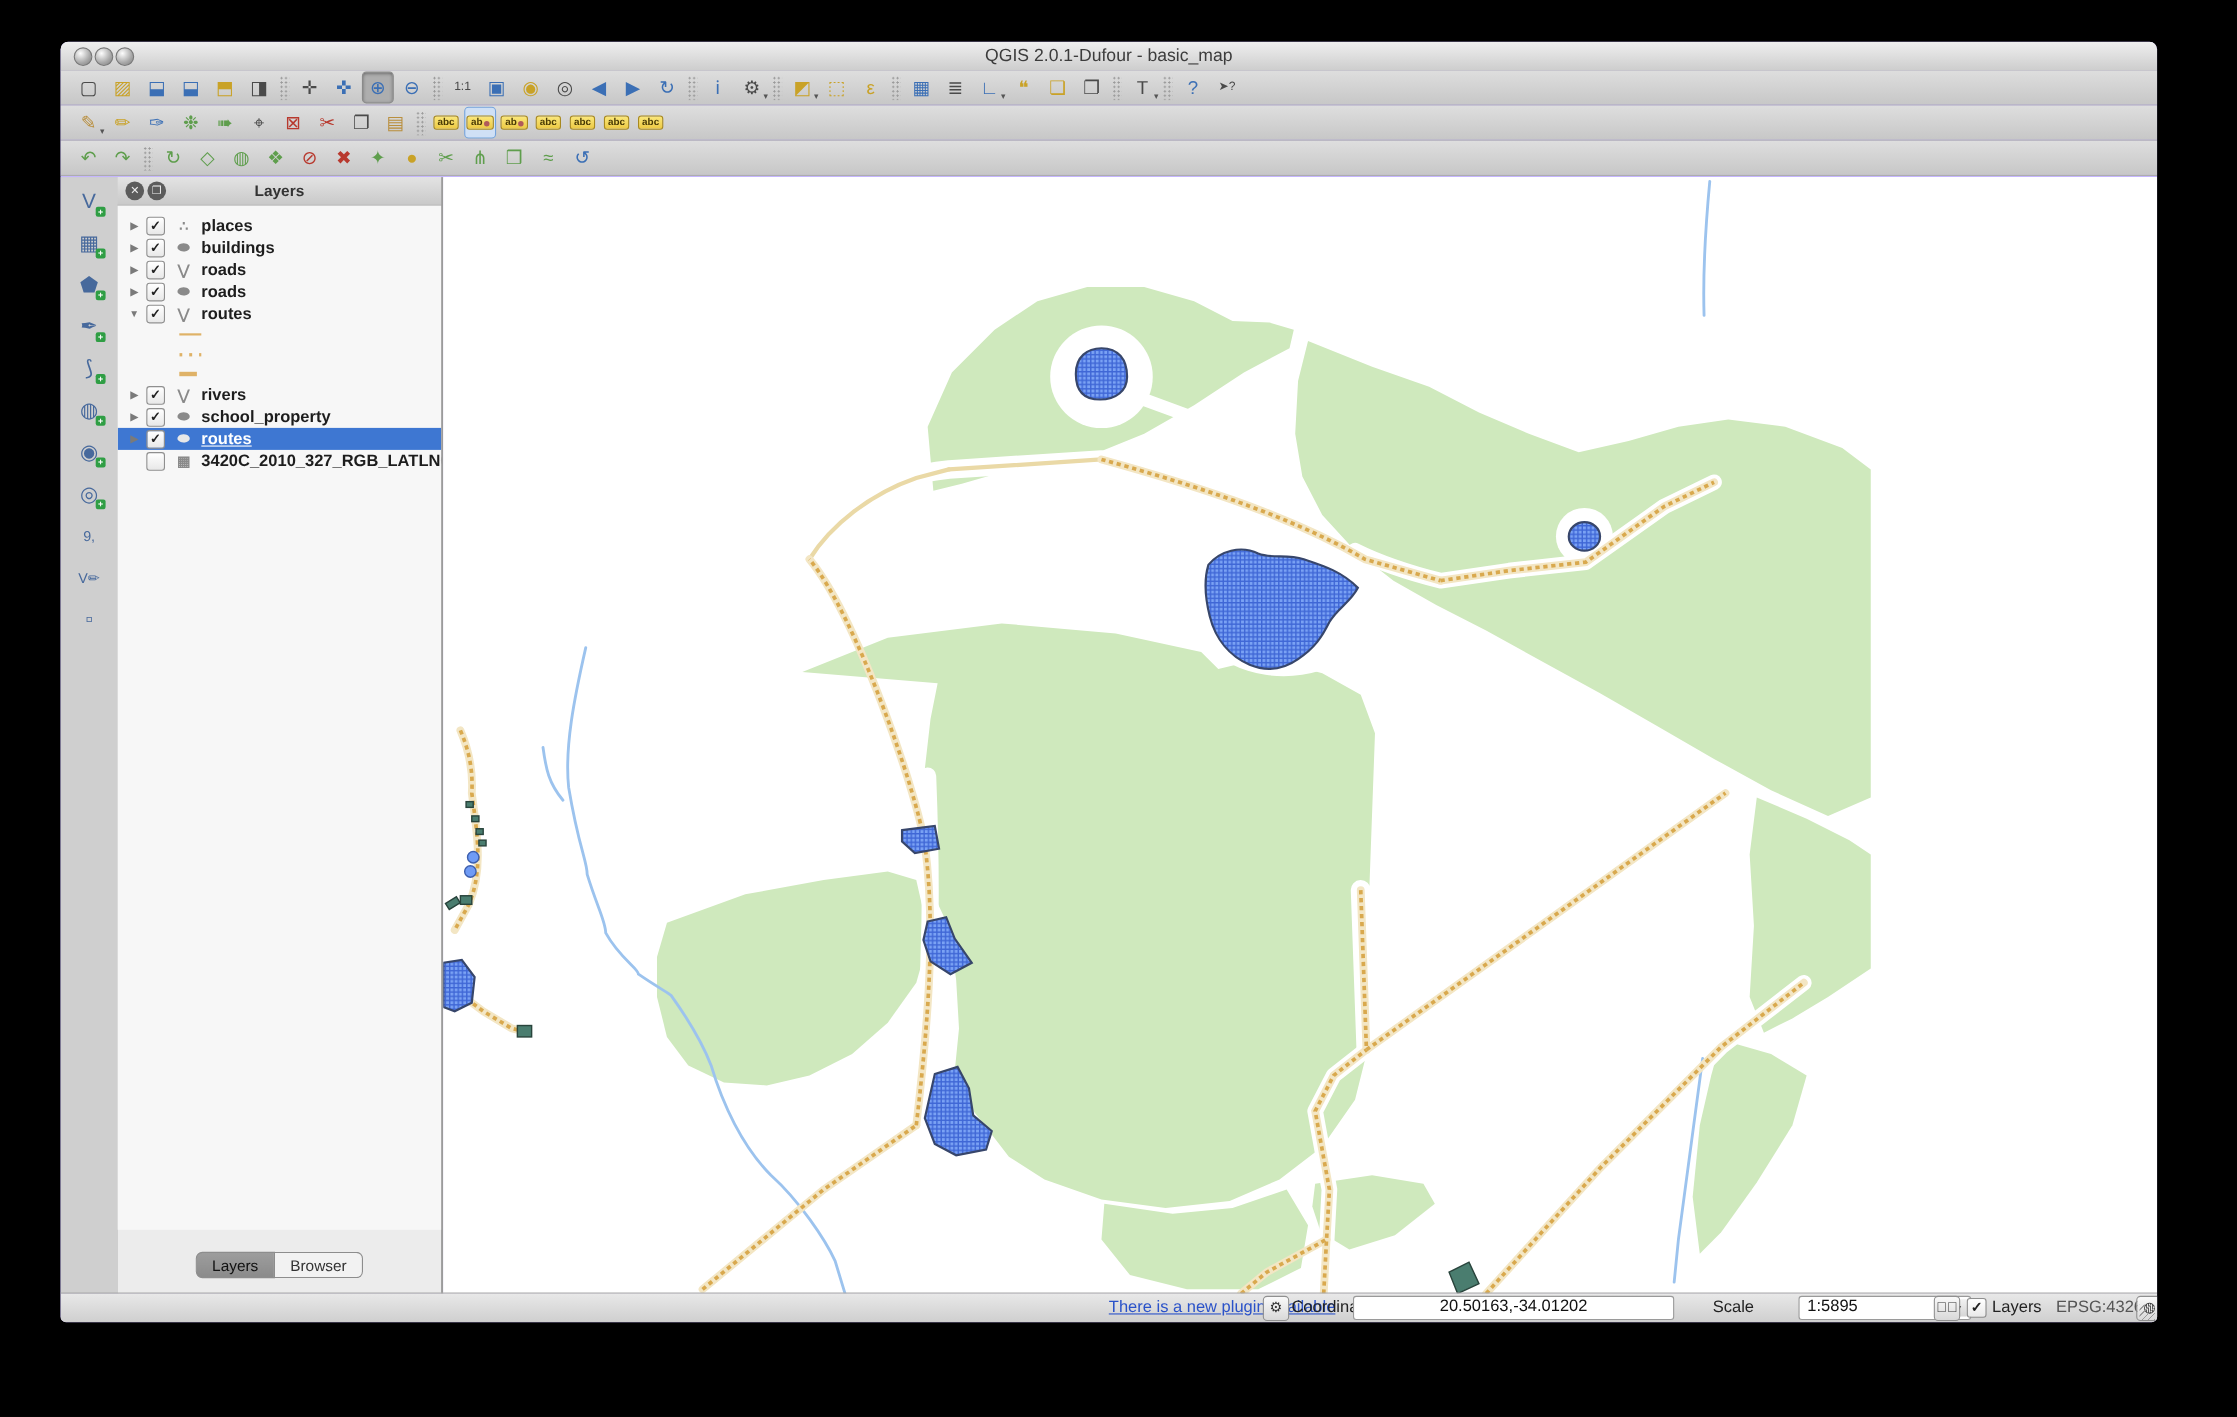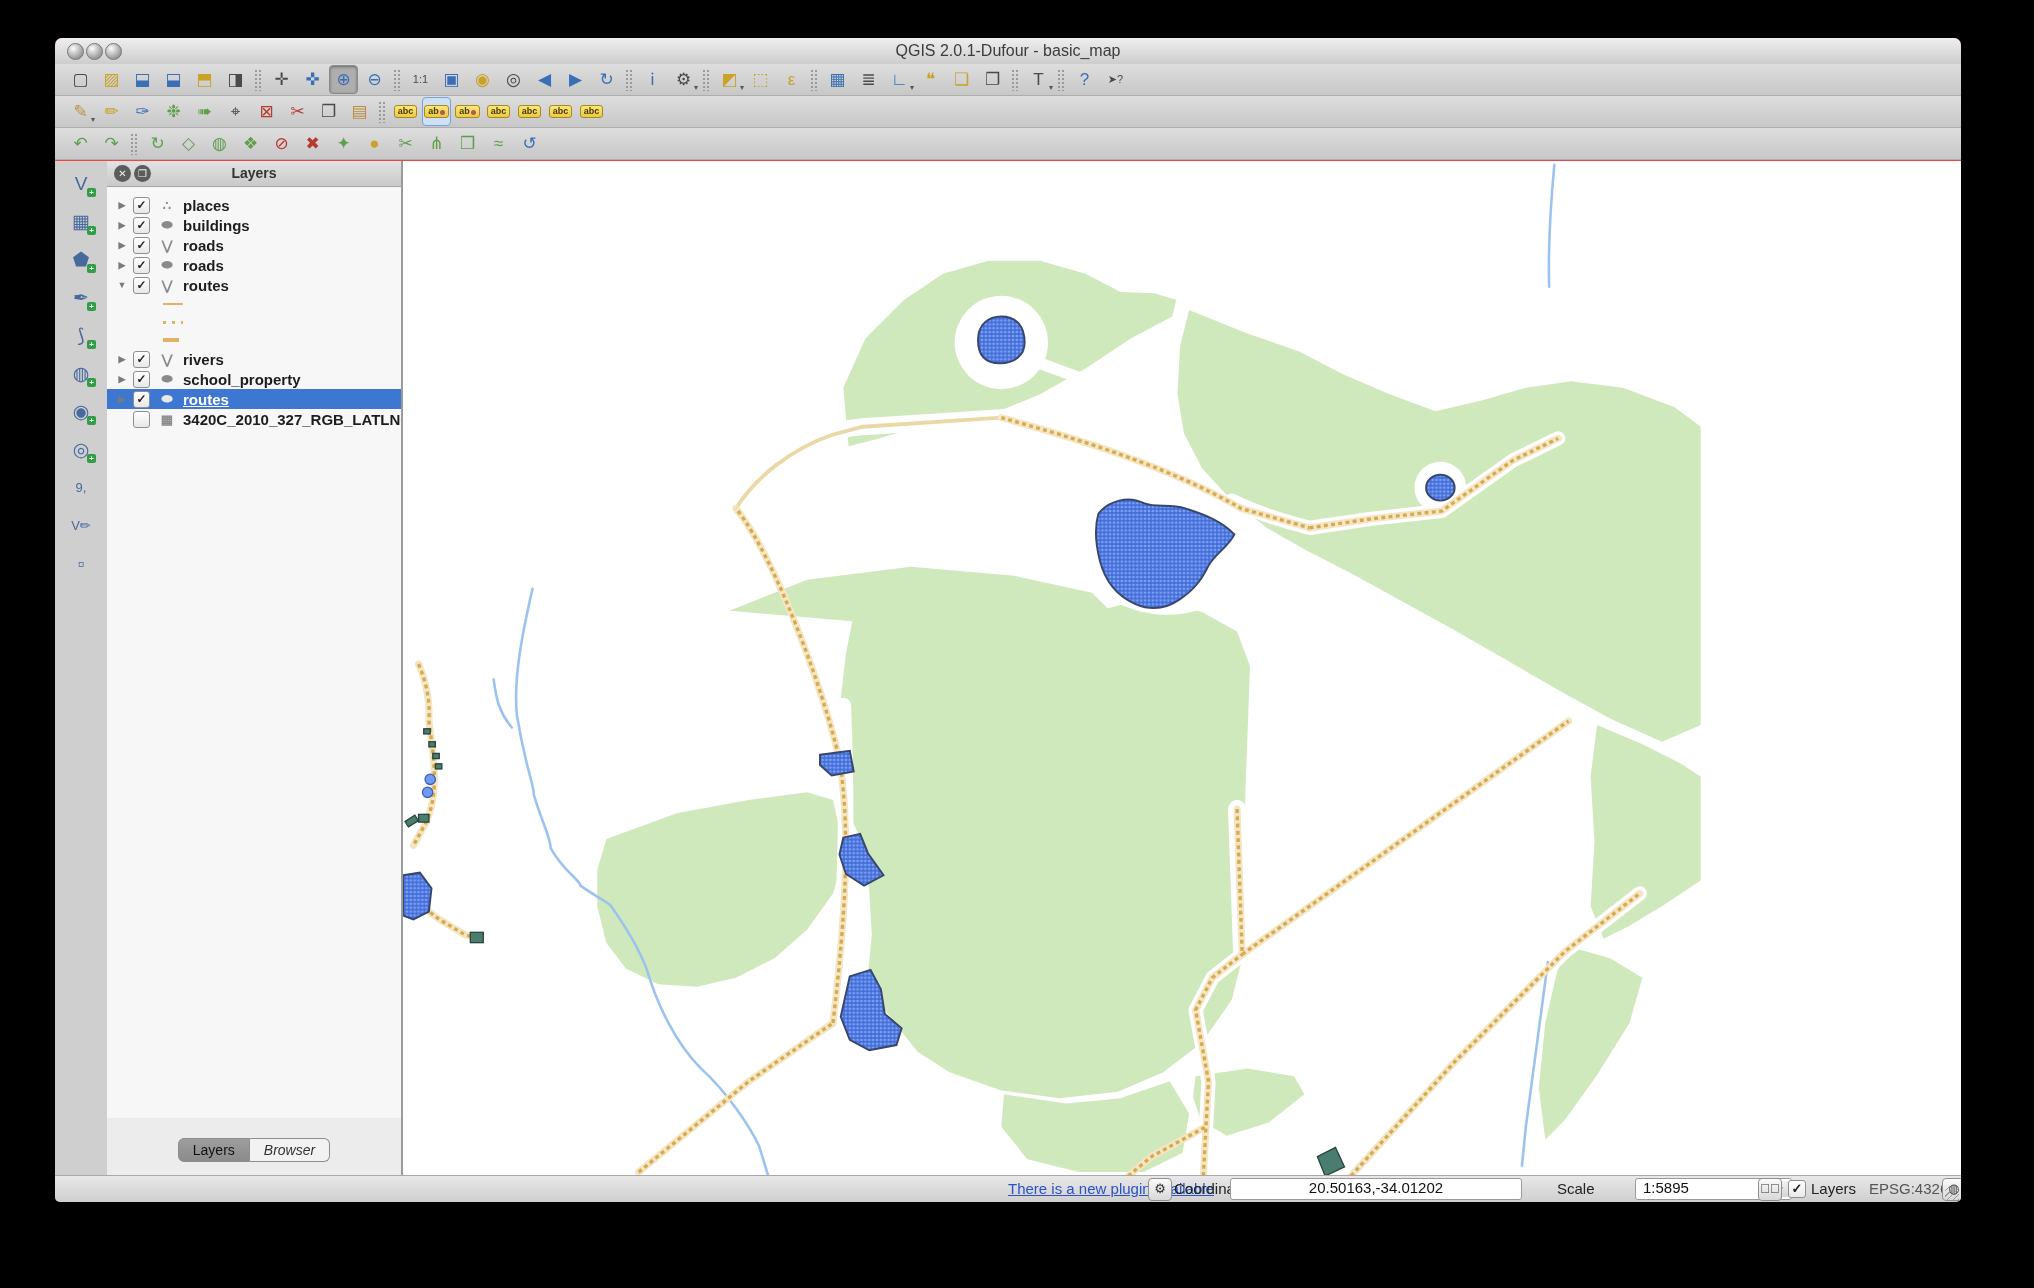--- a/index.html
+++ b/index.html
@@ -1,17 +1,17 @@
 <!DOCTYPE html>
 <html><head>
 <meta charset="utf-8">
 <style>
   html,body{margin:0;padding:0;background:#000;font-family:"Liberation Sans",sans-serif;}
   .screen{position:relative;width:2034px;height:1288px;background:#000;overflow:hidden;}
-  .window{position:absolute;left:55px;top:38px;width:1906px;height:1164px;background:#ef4444;
+  .window{position:absolute;left:55px;top:38px;width:1906px;height:1164px;background:#c4b5fd;
           border-radius:7px 7px 5px 5px;box-shadow:0 14px 40px rgba(0,0,0,.75);overflow:hidden;}
   
   .titlebar{position:absolute;left:0;top:0;right:0;height:26px;
             background:linear-gradient(#efefef,#cdcdcd);border-bottom:1px solid #8f8f8f;}
   .tl{position:absolute;top:5px;width:15px;height:15px;border-radius:50%;
       background:radial-gradient(circle at 35% 30%,#fdfdfd,#a8a8a8 60%,#7c7c7c);border:1px solid #777;}
   .title{position:absolute;left:0;right:0;top:4px;text-align:center;font-size:16px;color:#3c3c3c;}
   
   .tbrow{position:absolute;left:0;right:0;height:32px;background:linear-gradient(#dedede,#c7c7c7);
          border-bottom:1px solid #adadad;display:flex;align-items:center;padding-left:10px;box-sizing:border-box;}
@@ -52,21 +52,21 @@
   .lrow.sel{background:#3e77d2;}
   .lrow.sel .lbl{color:#fff;text-decoration:underline;}
   .lrow.sel .licon{color:#e8e8e8;}
   .sub{height:18px;display:flex;align-items:center;padding-left:56px;}
   .sym-line{width:20px;height:2px;background:#dfb267;}
   .sym-dots{width:20px;height:3px;background-image:linear-gradient(90deg,#dfb267 35%,transparent 35%);background-size:9px 3px;}
   .sym-thick{width:16px;height:4px;background:#dfb267;}
   .ptabs{position:absolute;left:0;right:0;bottom:14px;height:24px;display:flex;justify-content:center;}
   .ptab{height:22px;line-height:22px;padding:0 14px;font-size:14px;border:1px solid #8d8d8d;background:#f2f2f2;color:#333;}
   .ptab:first-child{border-radius:6px 0 0 6px;}
-  .ptab:last-child{border-radius:0 6px 6px 0;border-left:none;font-style:italic;}
+  .ptab:last-child{border-radius:0 6px 6px 0;border-left:none;}
   .ptab.active{background:linear-gradient(#9d9d9d,#8b8b8b);color:#111;}
   
   .map{position:absolute;left:348px;top:123px;right:0;bottom:26px;background:#fff;}
   .map svg{display:block;width:100%;height:100%;}
   .landuse{fill:#cfe9bd;}
   .whitecut{stroke:#fff;fill:none;stroke-linecap:round;stroke-linejoin:round;}
   .road-c{stroke:#f3e6c4;stroke-width:5.5;fill:none;stroke-linecap:round;}
   .road-d{stroke:#d9a94e;stroke-width:2.6;fill:none;stroke-dasharray:3 2.6;stroke-linecap:butt;}
   .road-s{stroke:#ead9a6;stroke-width:3;fill:none;stroke-linecap:round;}
   .river{stroke:#9cc3ee;stroke-width:2;fill:none;stroke-linecap:round;}

